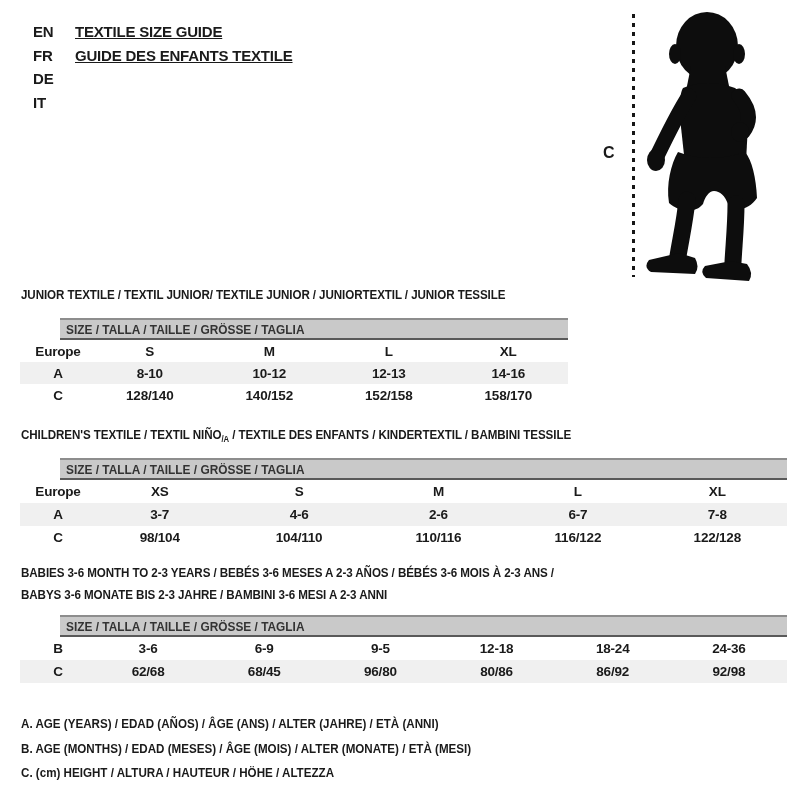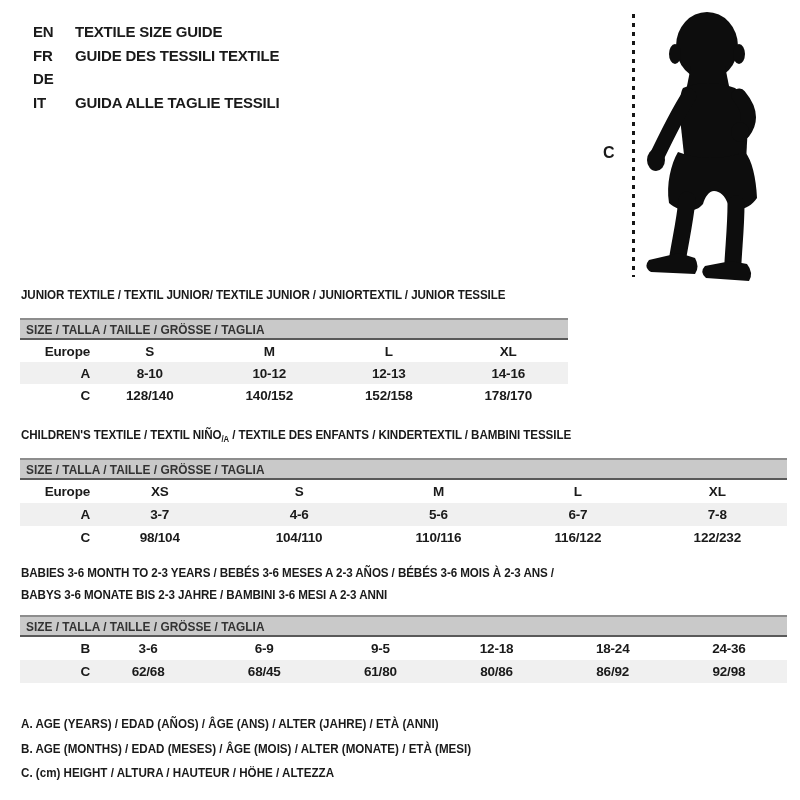--- a/index.html
+++ b/index.html
@@ -10,21 +10,21 @@
     font-family:"Liberation Sans", sans-serif;
     color:#1a1a1a;
     overflow:hidden;
   }
   .abs { position:absolute; }
 
   
   .lang-list { left:33px; top:23px; }
   .lang-row { display:flex; height:23.5px; align-items:flex-start; }
   .lang-code { width:42px; font-size:15px; font-weight:bold; letter-spacing:-0.2px; }
-  .lang-title { font-size:15px; font-weight:bold; letter-spacing:-0.2px; white-space:nowrap; }
+  .lang-title { font-size:15px; font-weight:bold; letter-spacing:-0.2px; white-space:nowrap;text-decoration:underline; }
 
   
   .dash-line {
     left:632px; top:14px; width:3px; height:263px;
     background:repeating-linear-gradient(to bottom, #161616 0 4px, transparent 4px 9px);
   }
   .height-label { left:603px; top:144px; font-size:16px; font-weight:bold; }
   .silhouette { left:645px; top:6px; }
 
   
@@ -33,61 +33,60 @@
     transform:scaleX(0.86); transform-origin:left center;
     letter-spacing:-0.1px;
   }
   .sec-title .subpart { font-size:9px; position:relative; top:3px; }
   .two-line { line-height:22px; }
 
   
   .size-bar {
     height:22px; background:#c9c9c9;
     border-top:2px solid #8d8d8d; border-bottom:2px solid #595959;
-    display:flex; align-items:center; padding-left:6px;
+    display:flex; align-items:center; padding-left:6px;margin-left:40px;
   }
   .size-bar span {
     font-size:13.5px; font-weight:bold; color:#333333; white-space:nowrap;
     transform:scaleX(0.88); transform-origin:left center;
   }
   table { border-collapse:collapse; table-layout:fixed; width:100%; }
   td {
     height:22px; font-size:13.5px; font-weight:bold;
     text-align:center; vertical-align:middle; white-space:nowrap;
     letter-spacing:-0.2px;
   }
-  td.rowlabel { text-align:right; padding-left:6px; }
+  td.rowlabel { text-align:center; padding-left:6px; }
   tr.alt { background:#f0f0f0; }
   .t2 td, .t3 td { height:23px; }
 
   
   .footnotes { left:21px; top:712px; }
   .footnote {
     font-size:13.5px; font-weight:bold; line-height:24.5px; white-space:nowrap;
     transform:scaleX(0.86); transform-origin:left center;
   }
 </style>
 </head>
 <body>
 
 <div class="abs lang-list">
   <div class="lang-row">
     <span class="lang-code">EN</span>
     <span class="lang-title">TEXTILE SIZE GUIDE</span>
   </div>
   <div class="lang-row">
     <span class="lang-code">FR</span>
-    <span class="lang-title">GUIDE DES TESSILI TEXTILE</span>
+    <span class="lang-title">GUIDE DES ENFANTS TEXTILE</span>
   </div>
   <div class="lang-row">
     <span class="lang-code">DE</span>
   </div>
   <div class="lang-row">
     <span class="lang-code">IT</span>
-    <span class="lang-title">GUIDA ALLE TAGLIE TESSILI</span>
   </div>
 </div>
 
 <div class="abs dash-line"></div>
 <div class="abs height-label">C</div>
 <svg class="abs silhouette" width="126" height="278" viewBox="0 0 126 278" xmlns="http://www.w3.org/2000/svg">
   <g fill="#0d0d0d" stroke="none">
     <ellipse cx="62" cy="40" rx="31" ry="34"></ellipse>
     <ellipse cx="30" cy="48" rx="6" ry="10"></ellipse>
     <ellipse cx="94" cy="48" rx="6" ry="10"></ellipse>
@@ -132,21 +131,21 @@
       <td>8-10</td>
       <td>10-12</td>
       <td>12-13</td>
       <td>14-16</td>
     </tr>
     <tr>
       <td class="rowlabel">C</td>
       <td>128/140</td>
       <td>140/152</td>
       <td>152/158</td>
-      <td>178/170</td>
+      <td>158/170</td>
     </tr>
   </tbody>
     </table>
 </div>
 
 <div class="abs sec-title" style="left:21px; top:427px;">
   <span>CHILDREN'S TEXTILE / TEXTIL NIÑO</span><span class="subpart">/A</span><span> / TEXTILE DES ENFANTS / KINDERTEXTIL / BAMBINI TESSILE</span>
 </div>
 
 <div class="abs" style="left:20px; top:458px; width:767px;">
@@ -168,31 +167,31 @@
       <td>XS</td>
       <td>S</td>
       <td>M</td>
       <td>L</td>
       <td>XL</td>
     </tr>
     <tr class="alt">
       <td class="rowlabel">A</td>
       <td>3-7</td>
       <td>4-6</td>
-      <td>5-6</td>
+      <td>2-6</td>
       <td>6-7</td>
       <td>7-8</td>
     </tr>
     <tr>
       <td class="rowlabel">C</td>
       <td>98/104</td>
       <td>104/110</td>
       <td>110/116</td>
       <td>116/122</td>
-      <td>122/232</td>
+      <td>122/128</td>
     </tr>
   </tbody>
     </table>
 </div>
 
 <div class="abs sec-title two-line" style="left:21px; top:562px;">
   <div>BABIES 3-6 MONTH TO 2-3 YEARS / BEBÉS 3-6 MESES A 2-3 AÑOS / BÉBÉS 3-6 MOIS À 2-3 ANS /</div>
   <div>BABYS 3-6 MONATE BIS 2-3 JAHRE / BAMBINI 3-6 MESI A 2-3 ANNI</div>
 </div>
 
@@ -217,21 +216,21 @@
       <td>6-9</td>
       <td>9-5</td>
       <td>12-18</td>
       <td>18-24</td>
       <td>24-36</td>
     </tr>
     <tr class="alt">
       <td class="rowlabel">C</td>
       <td>62/68</td>
       <td>68/45</td>
-      <td>61/80</td>
+      <td>96/80</td>
       <td>80/86</td>
       <td>86/92</td>
       <td>92/98</td>
     </tr>
   </tbody>
     </table>
 </div>
 
 <div class="abs footnotes">
   <div class="footnote">A. AGE (YEARS) / EDAD (AÑOS) / ÂGE (ANS) / ALTER (JAHRE) / ETÀ (ANNI)</div>

